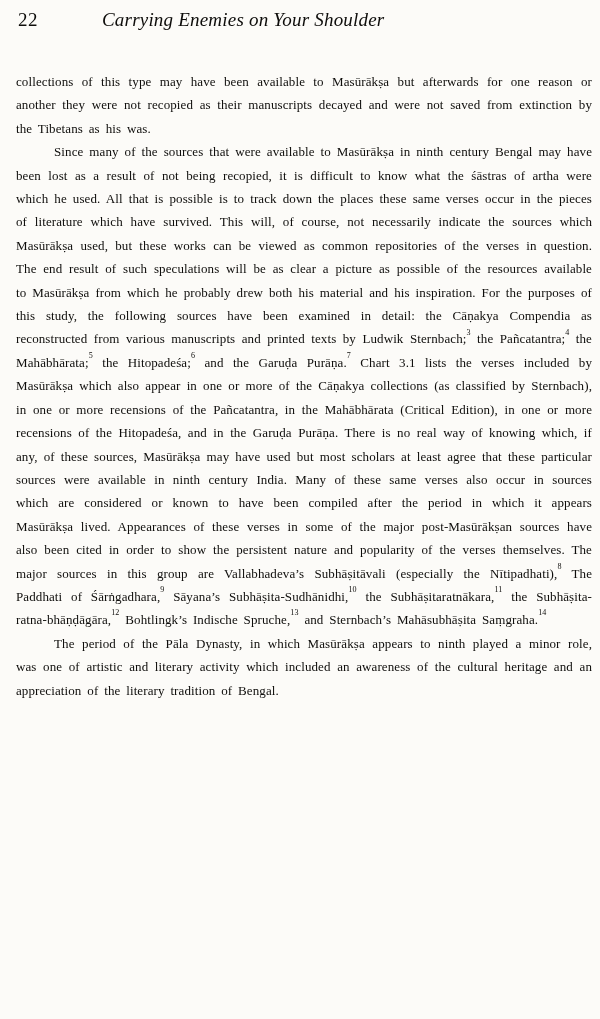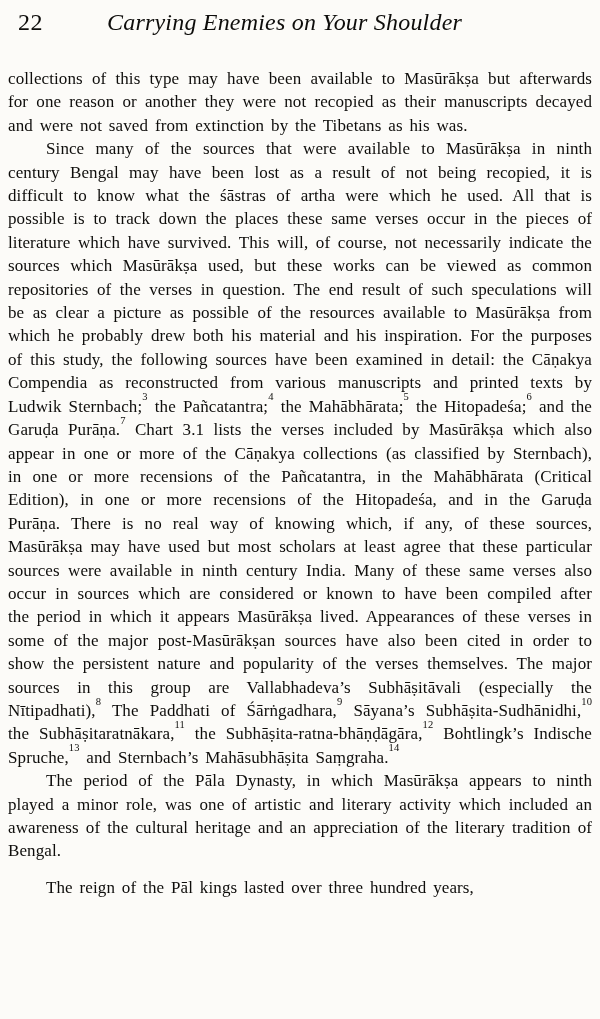--- a/index.html
+++ b/index.html
@@ -11,31 +11,32 @@
     background: #fcfbf8;
     box-sizing: border-box;
     padding: 7px 8px 0 8px;
     overflow: hidden;
     font-family: "Liberation Serif", "DejaVu Serif", serif;
     color: #0e0d0b;
   }
   .running-head {
     display: flex;
     align-items: flex-end;
-    font-size: 24px;
-    margin: 2px 0 31px 10px;
+    font-size: 19px;
+    margin: 2px 0 39px 10px;
   }
   .page-num { font-style: normal; letter-spacing: 0.5px; }
   .running-title { font-style: italic; margin-left: 64px; letter-spacing: 0.2px; }
   .body-text {
-    font-size: 17px;
+    font-size: 13px;
     line-height: 23.4px;
     text-align: justify;
     word-spacing: 2.5px;
     letter-spacing: 0.1px;
+    margin-left: 8px;
   }
   .body-text p { margin: 0; }
   .body-text p.indent { text-indent: 38px; }
   .body-text p.spaced { margin-top: 13px; }
   .body-text .i { }
   .body-text sup {
     font-size: 0.62em;
     line-height: 0;
     position: relative;
     top: -0.45em;
@@ -47,15 +48,14 @@
 
 <div class="page">
   <header class="running-head">
     <span class="page-num">22</span>
     <span class="running-title">Carrying Enemies on Your Shoulder</span>
   </header>
   <main class="body-text" id="body-text">
       <p><span>collections of this type may have been available to Masūrākṣa but afterwards for one reason or another they were not recopied as their manuscripts decayed and were not saved from extinction by the Tibetans as his was.</span></p>
       <p class="indent"><span>Since many of the sources that were available to Masūrākṣa in ninth century Bengal may have been lost as a result of not being recopied, it is difficult to know what the </span><span class="i">śāstras</span><span> of </span><span class="i">artha</span><span> were which he used. All that is possible is to track down the places these same verses occur in the pieces of literature which have survived. This will, of course, not necessarily indicate the sources which Masūrākṣa used, but these works can be viewed as common repositories of the verses in question. The end result of such speculations will be as clear a picture as possible of the resources available to Masūrākṣa from which he probably drew both his material and his inspiration. For the purposes of this study, the following sources have been examined in detail: the Cāṇakya Compendia as reconstructed from various manuscripts and printed texts by Ludwik Sternbach;</span><sup>3</sup><span> the </span><span class="i">Pañcatantra</span><span>;</span><sup>4</sup><span> the </span><span class="i">Mahābhārata</span><span>;</span><sup>5</sup><span> the </span><span class="i">Hitopadeśa</span><span>;</span><sup>6</sup><span> and the </span><span class="i">Garuḍa Purāṇa</span><span>.</span><sup>7</sup><span> Chart 3.1 lists the verses included by Masūrākṣa which also appear in one or more of the Cāṇakya collections (as classified by Sternbach), in one or more recensions of the </span><span class="i">Pañcatantra</span><span>, in the </span><span class="i">Mahābhārata</span><span> (Critical Edition), in one or more recensions of the </span><span class="i">Hitopadeśa</span><span>, and in the </span><span class="i">Garuḍa Purāṇa</span><span>. There is no real way of knowing which, if any, of these sources, Masūrākṣa may have used but most scholars at least agree that these particular sources were available in ninth century India. Many of these same verses also occur in sources which are considered or known to have been compiled after the period in which it appears Masūrākṣa lived. Appearances of these verses in some of the major post-Masūrākṣan sources have also been cited in order to show the persistent nature and popularity of the verses themselves. The major sources in this group are Vallabhadeva’s </span><span class="i">Subhāṣitāvali</span><span> (especially the </span><span class="i">Nītipadhati</span><span>),</span><sup>8</sup><span> </span><span class="i">The Paddhati of Śārṅgadhara</span><span>,</span><sup>9</sup><span> Sāyana’s </span><span class="i">Subhāṣita-Sudhānidhi</span><span>,</span><sup>10</sup><span> the </span><span class="i">Subhāṣitaratnākara</span><span>,</span><sup>11</sup><span> the </span><span class="i">Subhāṣita-ratna-bhāṇḍāgāra</span><span>,</span><sup>12</sup><span> Bohtlingk’s </span><span class="i">Indische Spruche</span><span>,</span><sup>13</sup><span> and Sternbach’s </span><span class="i">Mahāsubhāṣita Saṃgraha.</span><sup>14</sup></p>
       <p class="indent"><span>The period of the Pāla Dynasty, in which Masūrākṣa appears to ninth played a minor role, was one of artistic and literary activity which included an awareness of the cultural heritage and an appreciation of the literary tradition of Bengal.</span></p>
-      <p class="indent spaced"><span>The reign of the Pāl kings lasted over three hundred years,</span></p>
     </main>
 </div>
 
 </body></html>

